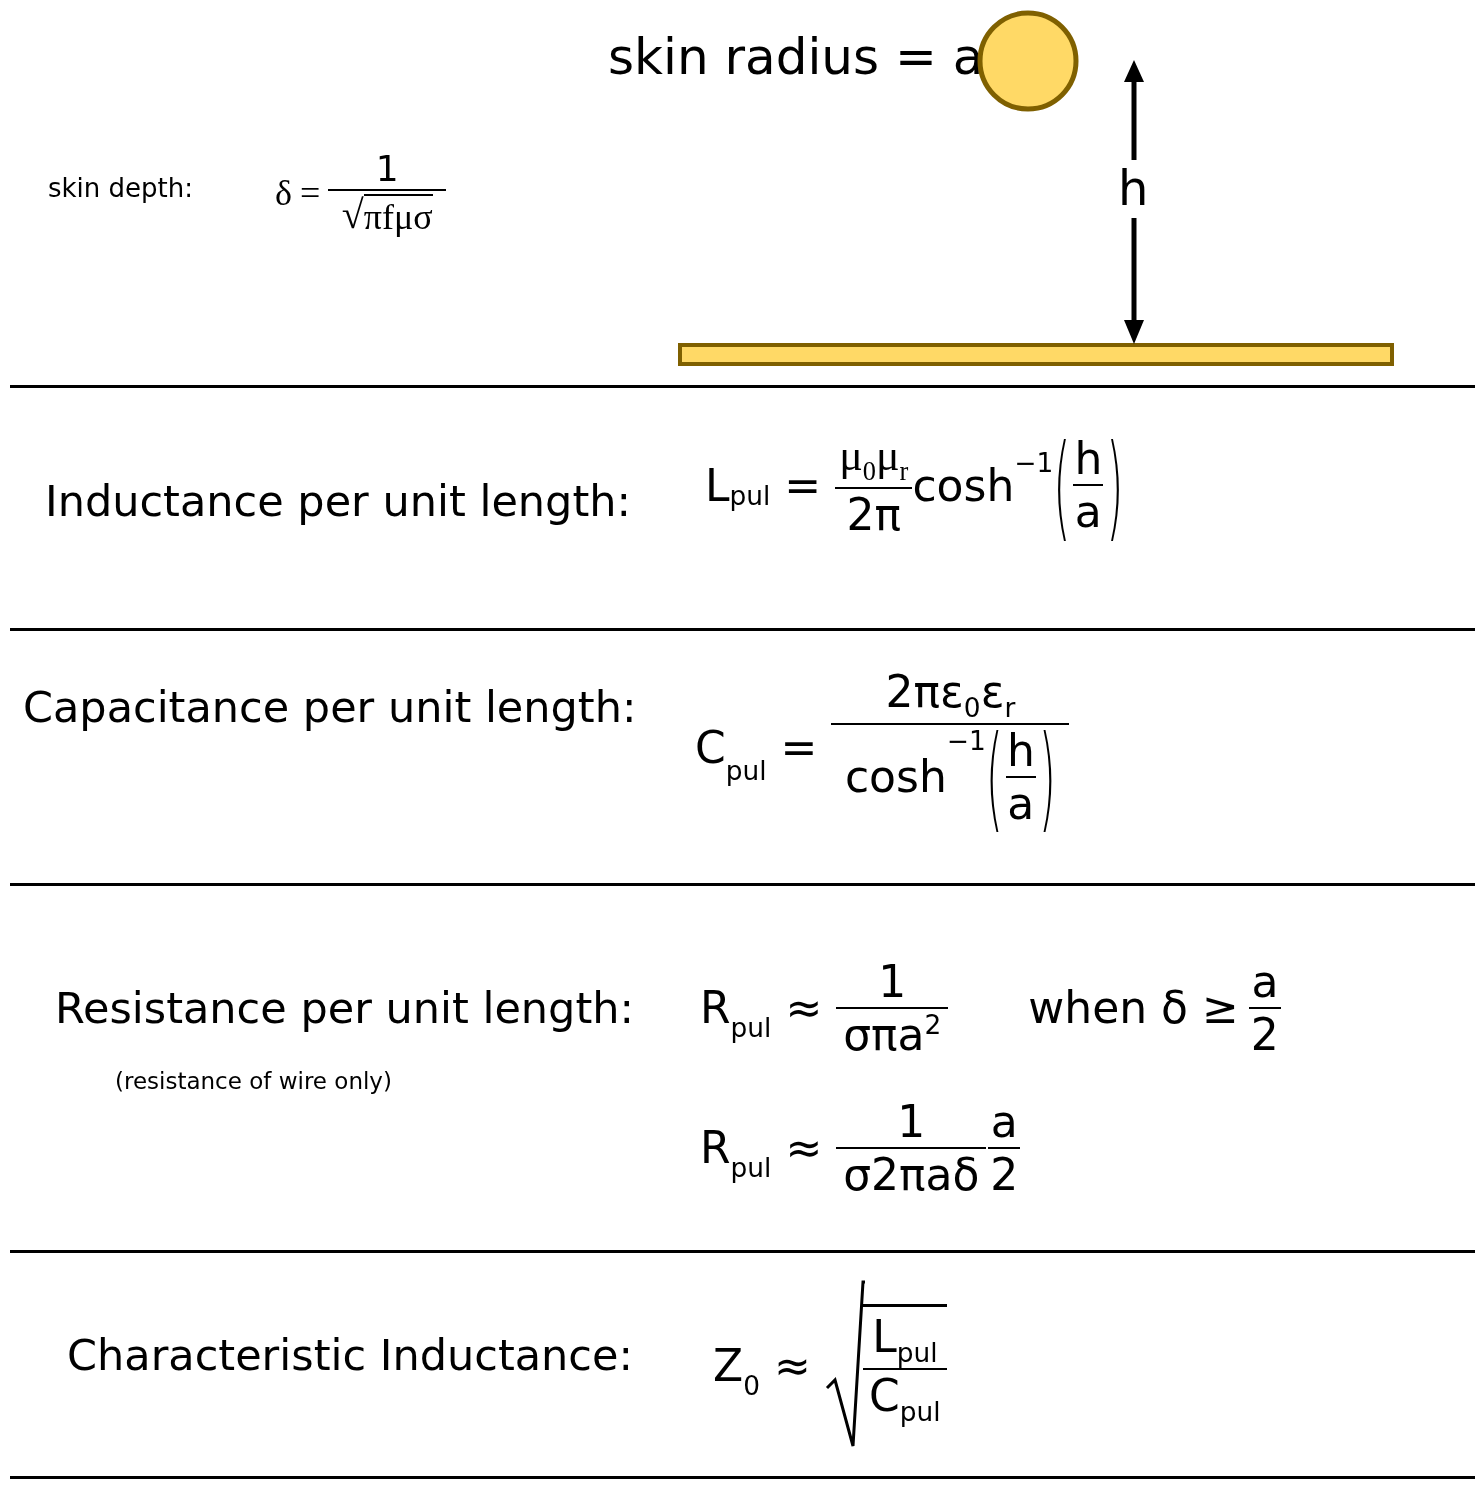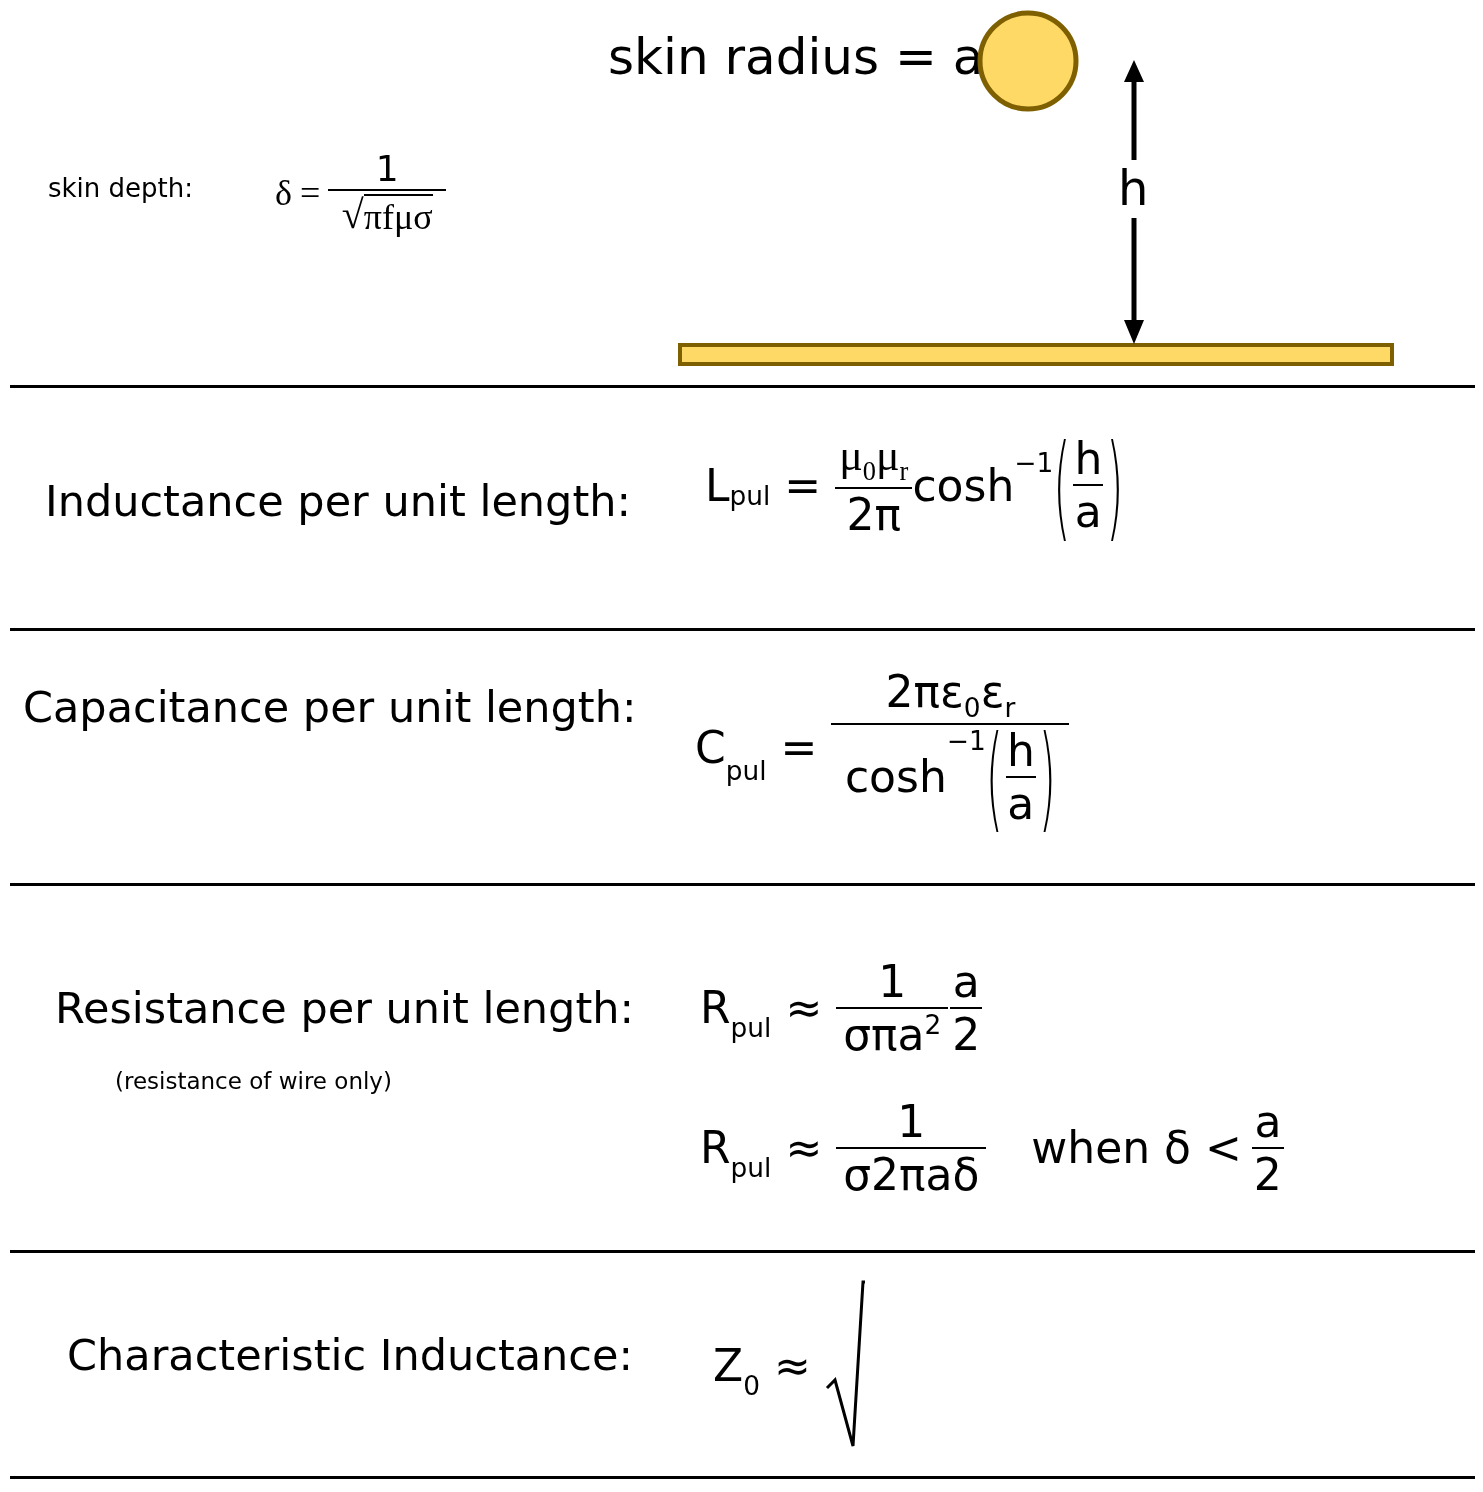--- a/index.html
+++ b/index.html
@@ -100,49 +100,54 @@
 
 <div class="abs" style="left:700px; top:945px; font-size:44px; display:flex; align-items:center; height:125px;">
   <span>R</span>
     <sub style="margin-top:40px;">pul</sub>
   <span style="margin:0 14px;">≈</span>
   <span class="frac">
       <span class="num">1</span>
       <span class="bar" style="width:112px;"></span>
       <span class="den"><span>σπa</span><sup>2</sup></span>
     </span>
+  <span style="margin-left:80px; margin-right:8px;">when δ ≥</span>
   <span class="frac">
       <span class="num">a</span>
       <span class="bar" style="width:32px;"></span>
       <span class="den">2</span>
     </span>
 </div>
 
 <div class="abs" style="left:700px; top:1085px; font-size:44px; display:flex; align-items:center; height:125px;">
   <span>R</span>
     <sub style="margin-top:40px;">pul</sub>
   <span style="margin:0 14px;">≈</span>
   <span class="frac">
       <span class="num">1</span>
       <span class="bar" style="width:150px;"></span>
       <span class="den">σ2πaδ</span>
     </span>
-  <span style="margin-left:45px; margin-right:8px;">when δ &lt;</span>
   <span class="frac">
       <span class="num">a</span>
       <span class="bar" style="width:32px;"></span>
       <span class="den">2</span>
     </span>
 </div>
 
 <div class="rule" style="top:1250px;"></div>
 
 <div class="abs label" style="left:67px; top:1330px;">Characteristic Inductance:</div>
 <div class="abs" style="left:713px; top:1280px; font-size:44px; display:flex; align-items:center; height:170px;">
   <span>Z</span>
     <sub style="margin-top:40px;">0</sub>
   <span style="margin:0 14px;">≈</span>
   <svg width="40" height="170" style="margin-right:-2px;">
     <polyline points="2,108 10,100 28,166 38,2 40,2" fill="none" stroke="#000" stroke-width="3"></polyline>
   </svg>
+  <span class="frac" style="border-top:3px solid #000; padding-top:4px;">
+    <span class="num"><span>L</span><sub>pul</sub></span>
+    <span class="bar" style="width:84px;"></span>
+    <span class="den"><span>C</span><sub>pul</sub></span>
+  </span>
 </div>
 
 <div class="rule" style="top:1476px;"></div>
 
 </body></html>

